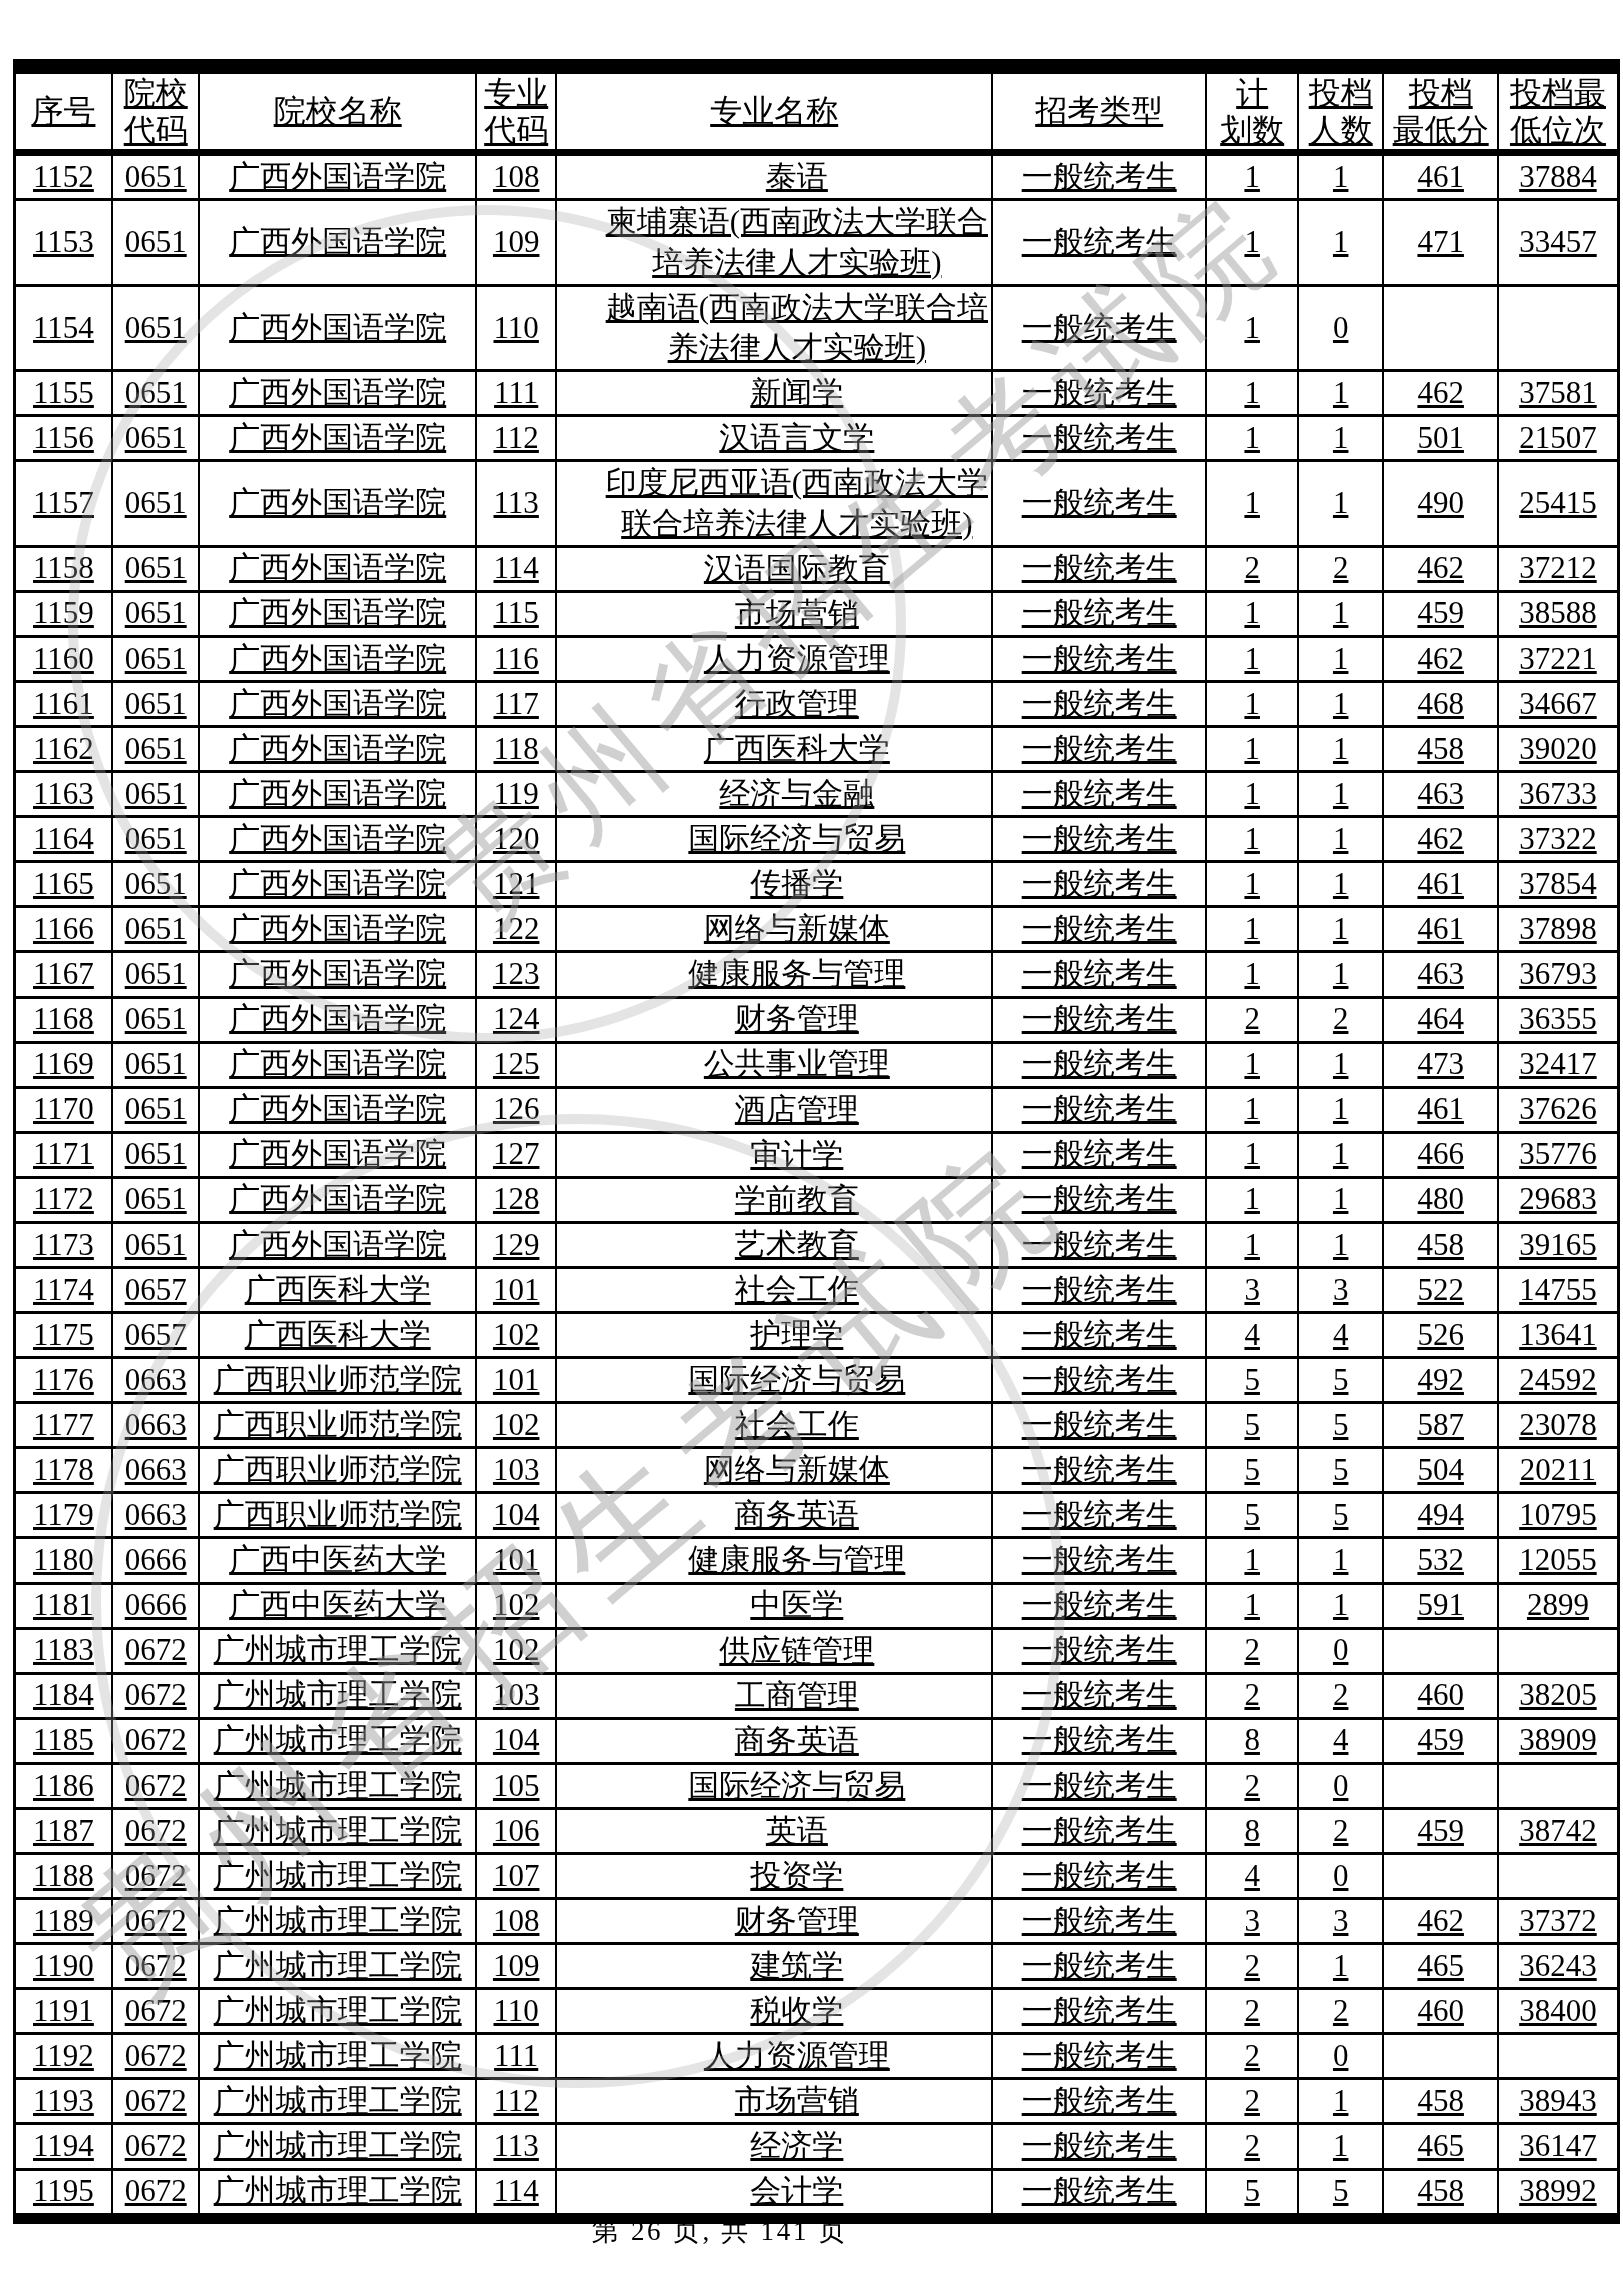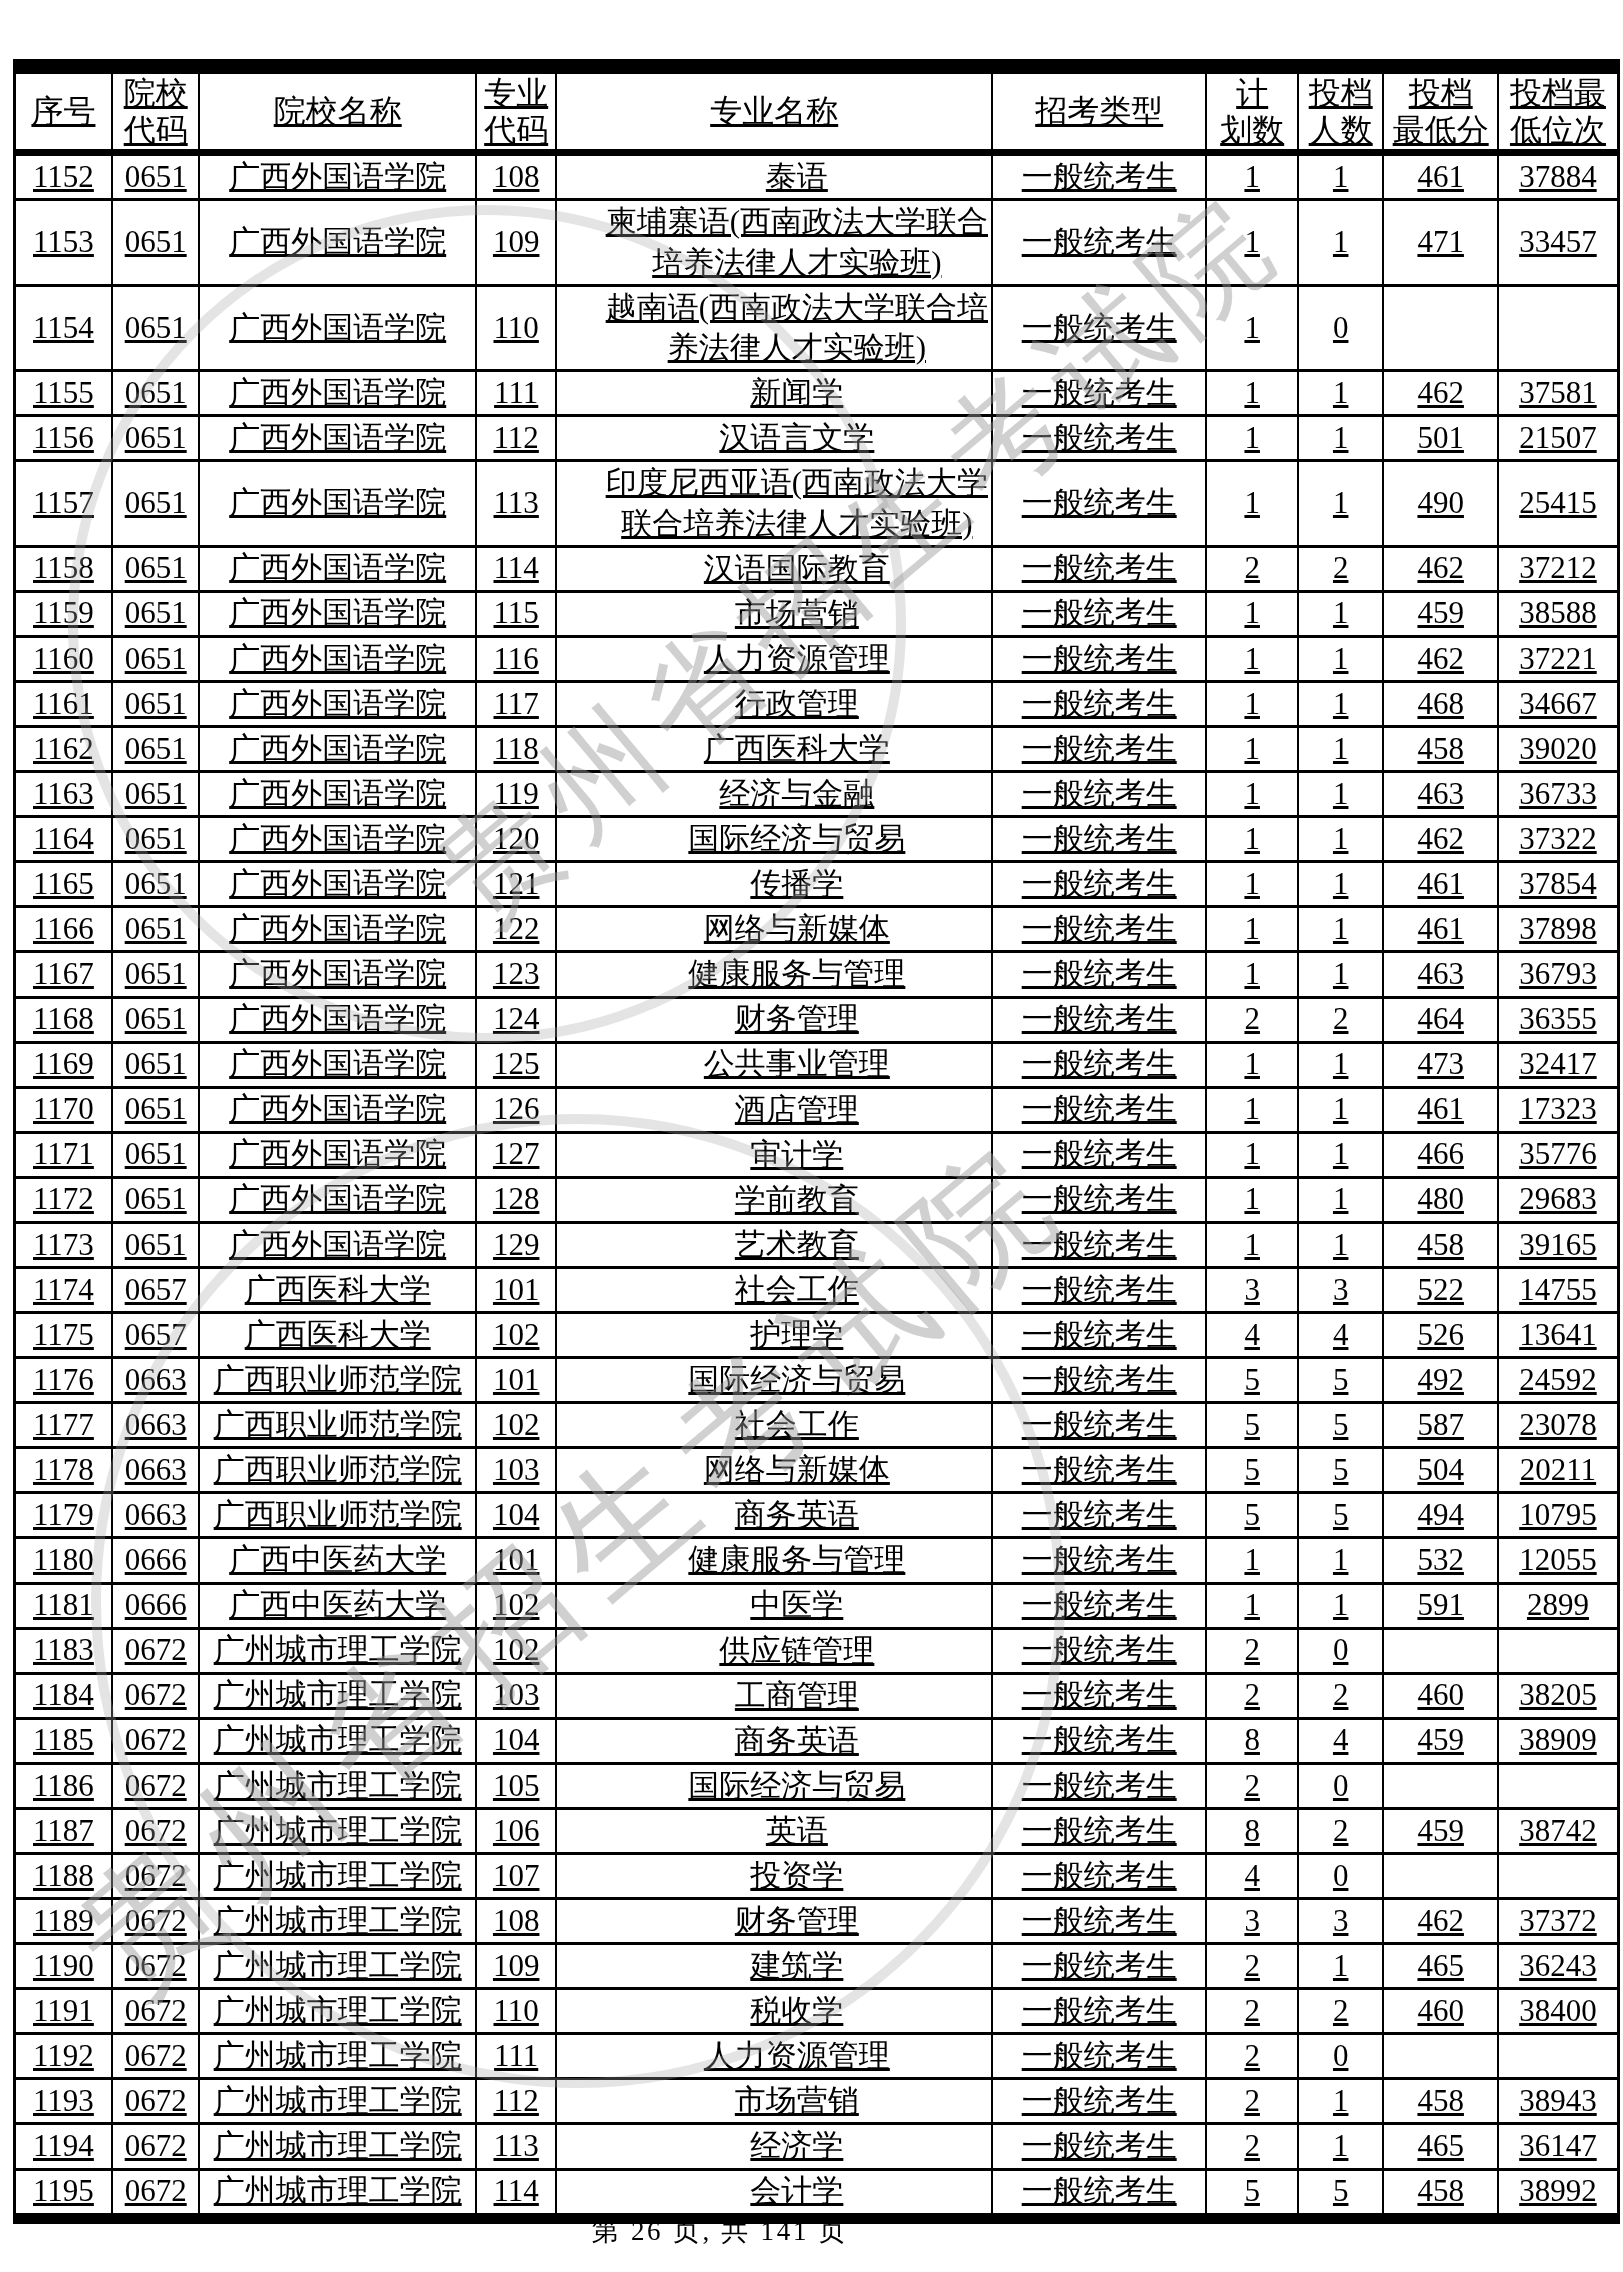--- a/index.html
+++ b/index.html
@@ -307,21 +307,21 @@
         <tr>
           <td>1170</td>
           <td>0651</td>
           <td>广西外国语学院</td>
           <td>126</td>
           <td class="major">酒店管理</td>
           <td>一般统考生</td>
           <td>1</td>
           <td>1</td>
           <td>461</td>
-          <td>17323</td>
+          <td>37626</td>
         </tr>
         <tr>
           <td>1171</td>
           <td>0651</td>
           <td>广西外国语学院</td>
           <td>127</td>
           <td class="major">审计学</td>
           <td>一般统考生</td>
           <td>1</td>
           <td>1</td>

